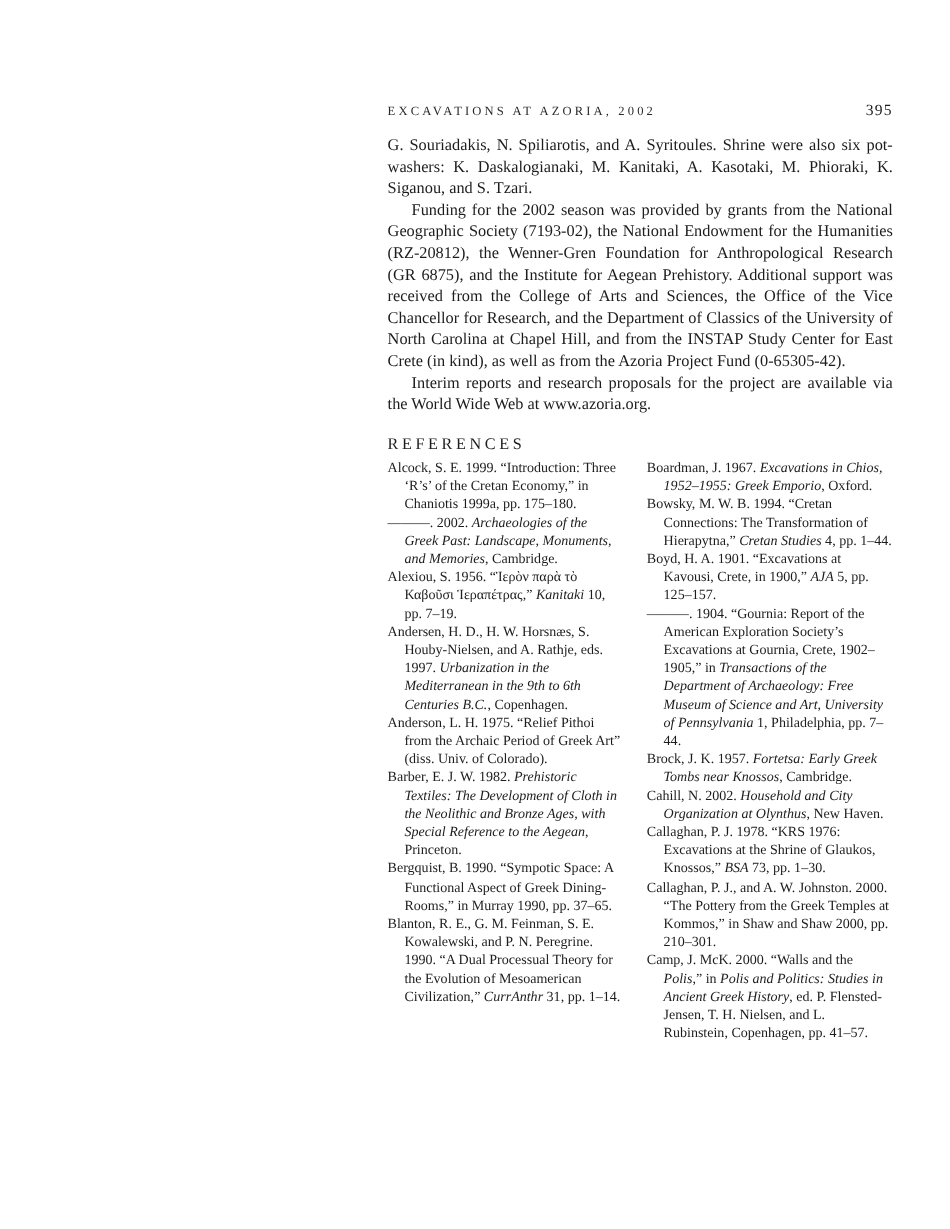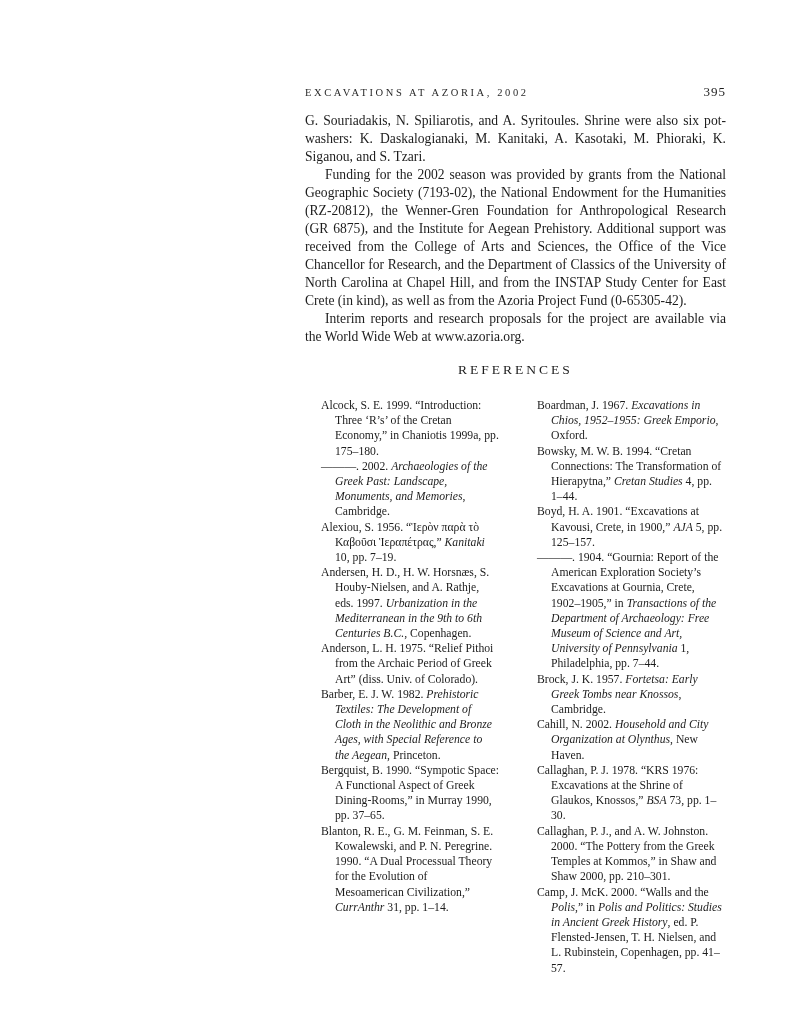--- a/index.html
+++ b/index.html
@@ -7,21 +7,21 @@
     position: relative;
     width: 792px;
     height: 1024px;
     background: #ffffff;
     font-family: "Liberation Serif", "DejaVu Serif", serif;
     color: #1c1c1c;
     overflow: hidden;
   }
   .content {
     position: absolute;
-    left: 305px;
+    left: 323px;
     top: 84px;
     width: 421px;
   }
   .running-head {
     display: flex;
     justify-content: space-between;
     align-items: baseline;
   }
   .rh-title {
     font-size: 10.5px;
@@ -34,41 +34,39 @@
   }
   .body-text {
     margin-top: 12px;
     font-size: 13.6px;
     line-height: 18px;
     text-align: justify;
   }
   .para { margin: 0; }
   .para.indent { text-indent: 20px; }
   .refs-heading {
-    margin: 16px 0 20px 0;
+    margin: 16px 0 4px 0;
     font-weight: normal;
     font-size: 13.5px;
     letter-spacing: 3px;
-    text-align: center;
   }
   .refs-cols {
     display: flex;
     gap: 22px;
     align-items: flex-start;
   }
   .ref-col {
     font-size: 11.7px;
     line-height: 15.2px;
   }
   .ref-col.left { width: 194px; flex: none; }
   .ref-col.right { flex: 1; }
   .ref-entry {
     padding-left: 14px;
     text-indent: -14px;
-    margin-left: 16px;
   }
   .it { font-style: italic; }
 </style>
 </head>
 <body>
 
 <div class="page">
   <div class="content">
 
     <div class="running-head">

